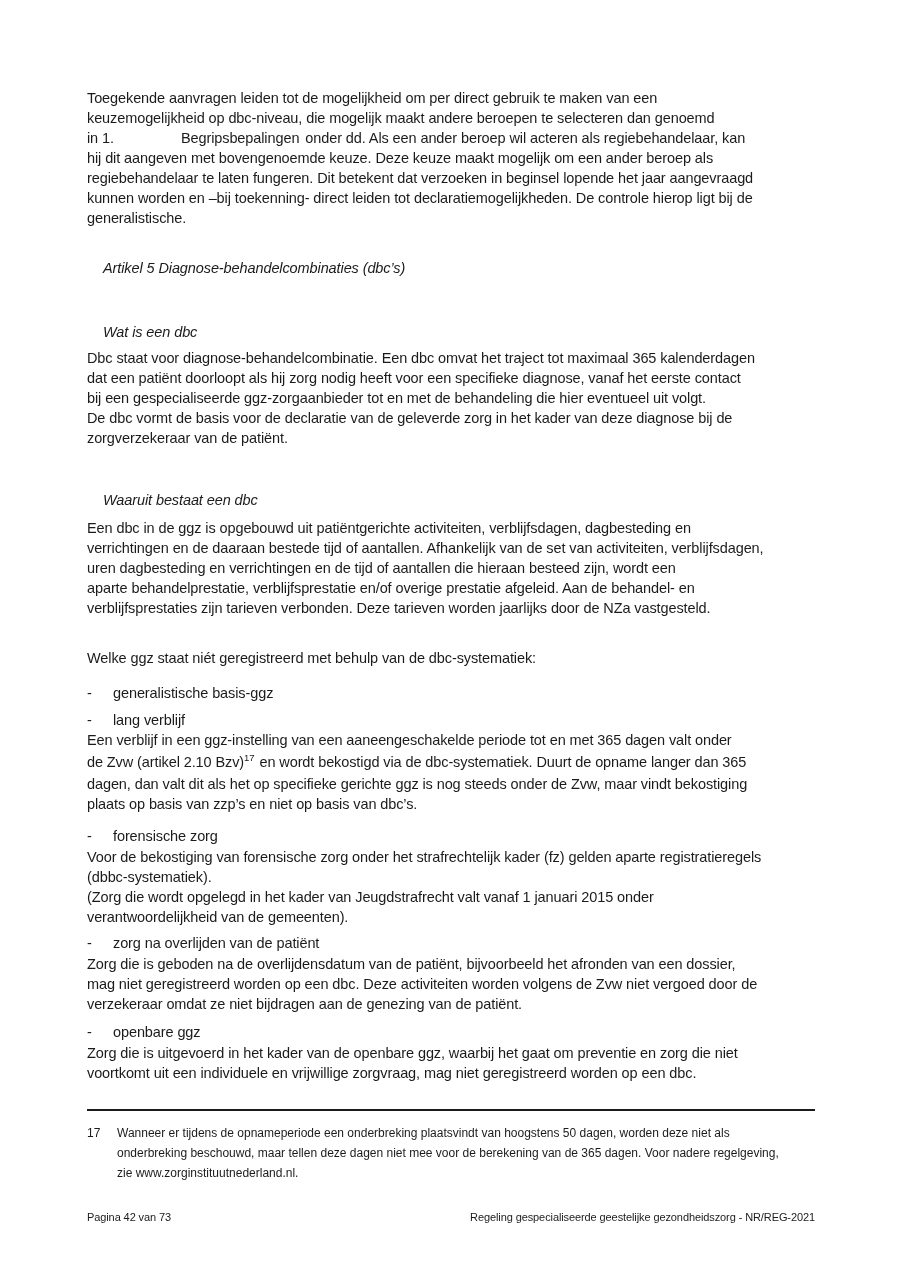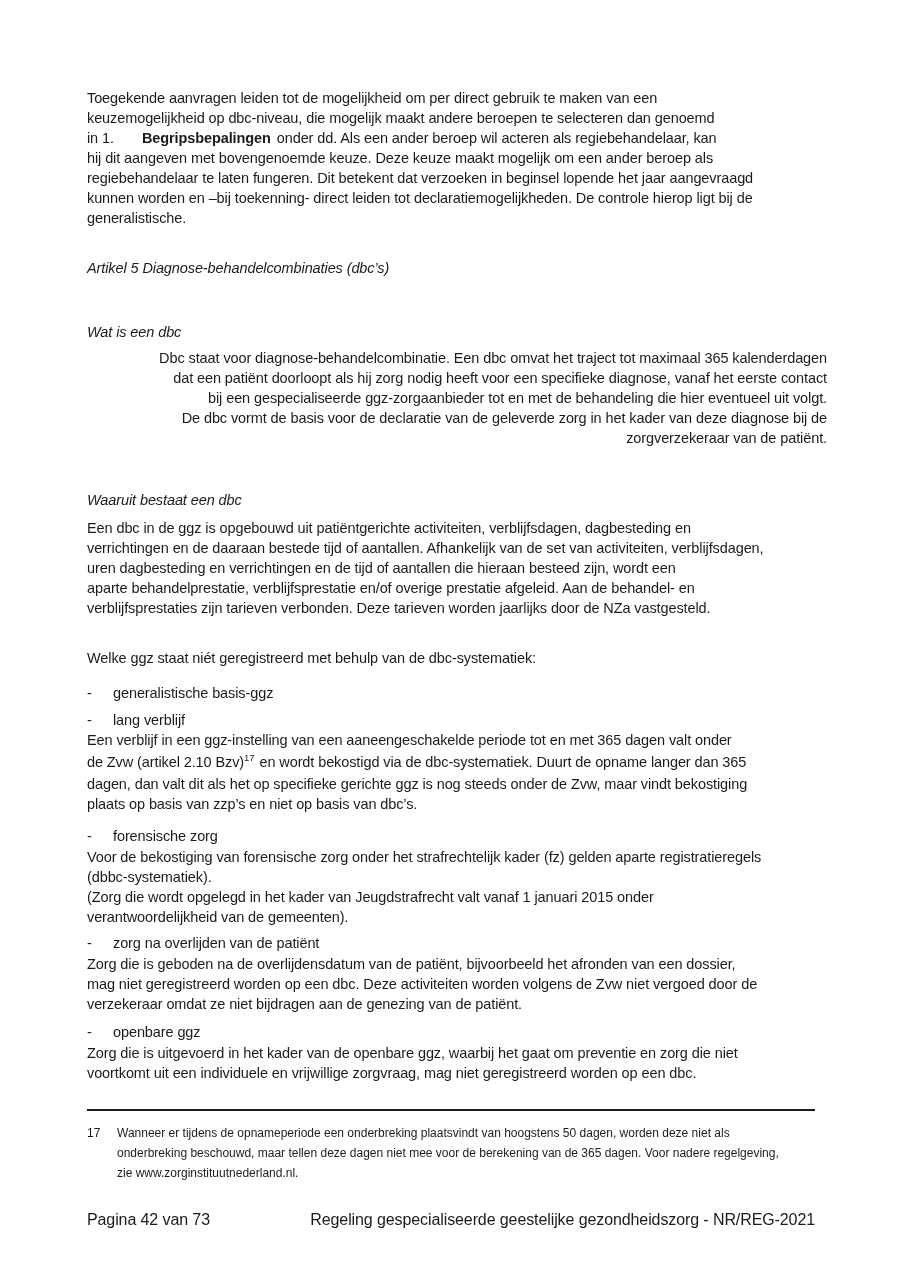--- a/index.html
+++ b/index.html
@@ -16,42 +16,42 @@
     position: absolute;
     left: 87px;
     top: 88px;
     width: 740px;
     font-size: 14.5px;
     line-height: 20px;
     letter-spacing: -0.1px;
   }
   .para { margin: 0; }
   .ln { display: block; white-space: nowrap; }
-  b { font-weight: bold; }
+  b { font-weight: normal; margin-left: 39px; }
   .heading-italic {
     font-style: italic;
     font-size: 14.5px;
     line-height: 20px;
-    margin: 0;
+    margin: 16px;
     font-weight: normal;
   }
   .tab-gap { display: inline-block; width: 28px; }
   .gap-sm  { display: inline-block; width: 6px; }
   .gap-xs  { display: inline-block; width: 5px; }
   sup { font-size: 9.5px; line-height: 0; vertical-align: super; }
   .ln-sup { line-height: 24px; }
 
   .bullet { display: flex; margin: 0; }
   .bullet .dash { width: 26px; flex: 0 0 26px; }
 
   
   .mb30 { margin-bottom: 30px; }
   .mb44 { margin-bottom: 44px; }
   .mb6  { margin-bottom: 6px; }
-  .mb42 { margin-bottom: 42px; text-align: right; }
+  .mb42 { margin-bottom: 42px; }
   .mb8  { margin-bottom: 8px; }
   .mb15 { margin-bottom: 15px; }
   .mb7  { margin-bottom: 7px; }
   .mb12 { margin-bottom: 12px; }
   .mb1  { margin-bottom: 1px; }
 
   .footnote-rule {
     border: none;
     border-top: 2px solid #1b1b1b;
     width: 728px;
@@ -67,21 +67,21 @@
   .footnote .fn-num { width: 30px; flex: 0 0 30px; }
   .footnote .ln { white-space: nowrap; }
 
   .footer {
     position: absolute;
     left: 87px;
     top: 1211px;
     width: 728px;
     display: flex;
     justify-content: space-between;
-    font-size: 16px;
+    font-size: 11px;
     letter-spacing: -0.1px;
   }
 </style>
 </head>
 <body>
 
 <div class="page">
   <div class="content">
 
     <p class="para mb30">

